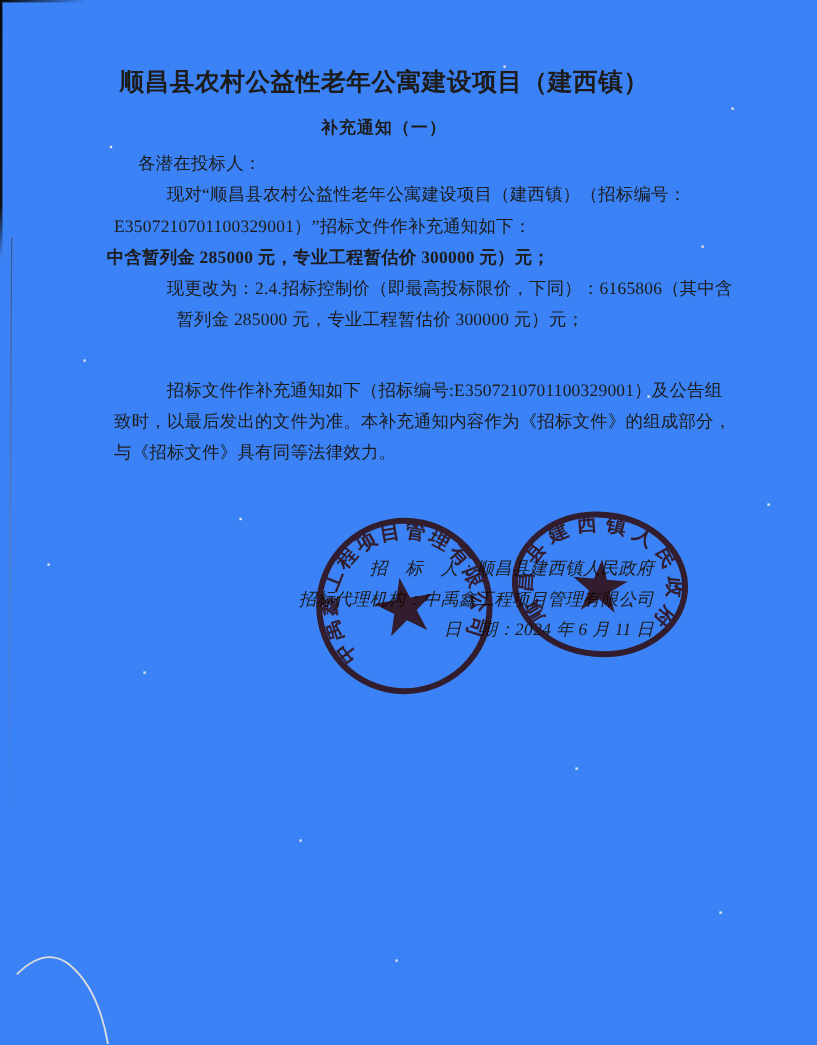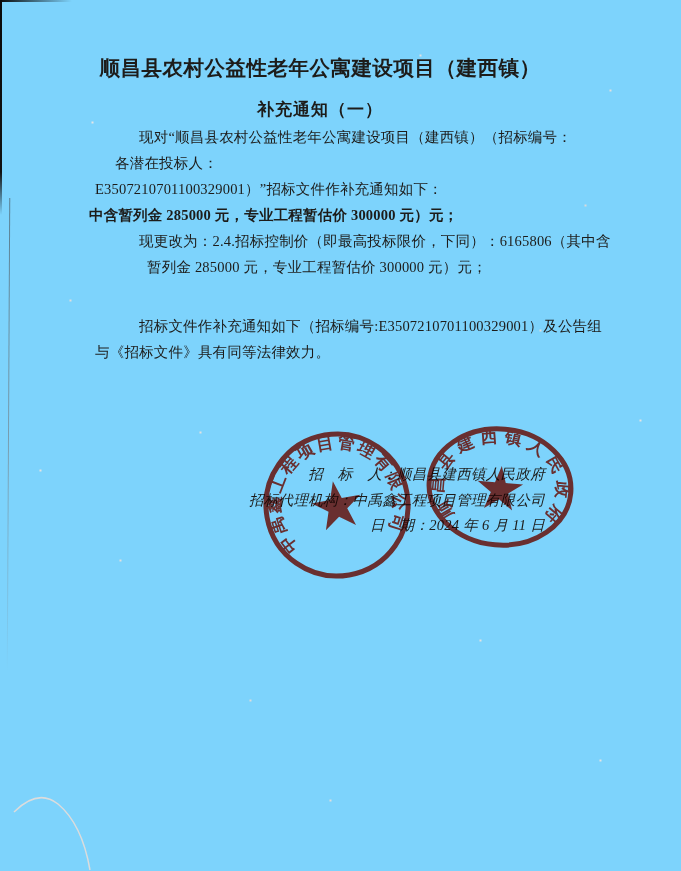--- a/index.html
+++ b/index.html
@@ -1,38 +1,38 @@
 <!DOCTYPE html>
 <html lang="zh"><head>
 <meta charset="utf-8">
 <style>
   html,body{margin:0;padding:0;background:#ffffff;}
   .page{
-    position:relative;width:681px;height:871px;background:#7dd3fc;overflow:hidden;
+    position:relative;width:681px;height:871px;background:#3b82f6;overflow:hidden;
     font-family:"Liberation Serif","DejaVu Serif",serif;color:#1d1c1a;
   }
   
   .edge-left-top{position:absolute;left:0;top:0;width:2px;height:215px;
     background:linear-gradient(to bottom,#0a0a0a 0%,#111 80%,rgba(17,17,17,0) 100%);}
   .edge-top{position:absolute;left:0;top:0;width:72px;height:2px;
     background:linear-gradient(to right,#0a0a0a 0%,rgba(17,17,17,0) 100%);}
   .edge-left-mid{position:absolute;left:8px;top:198px;width:1px;height:475px;opacity:.55;
     transform:rotate(.3deg);
     background:linear-gradient(to bottom,#3a3a3a 0%,#777 55%,rgba(160,160,160,0) 100%);}
   .speckles{position:absolute;left:0;top:0;width:1px;height:1px;background:transparent;
     box-shadow:420px 55px 0 .5px #e2e2e2,585px 205px 0 .5px #dadada,70px 300px 0 .5px #dedede,
     640px 420px 0 .5px #e4e4e4,120px 560px 0 .5px #e0e0e0,480px 640px 0 .5px #e2e2e2,
     250px 700px 0 .5px #dcdcdc,600px 760px 0 .5px #e4e4e4,330px 800px 0 .5px #dedede,
     92px 122px 0 .5px #e6e6e6,540px 330px 0 .5px #dedede,200px 432px 0 .5px #e2e2e2,
     610px 90px 0 .5px #e0e0e0,40px 470px 0 .5px #e3e3e3;}
   .scan-arc{position:absolute;left:0;top:780px;}
   
   .doc-header{position:absolute;left:0;top:54px;width:640px;text-align:center;}
   .title{margin:0;font-size:20.5px;font-weight:bold;letter-spacing:.5px;}
-  .subtitle{margin:16px 0 0 0;font-size:17px;font-weight:bold;letter-spacing:1px;}
+  .subtitle{margin:16px 0 0 0;font-size:14px;font-weight:bold;letter-spacing:1px;}
   
   .body-text{position:absolute;left:95px;top:124px;width:505px;font-size:14.5px;}
   .line{height:26px;line-height:26px;white-space:nowrap;letter-spacing:.2px;}
   .ind{padding-left:44px;}
   .ind-sm{padding-left:20px;}
   .ind-lg{padding-left:52px;}
   .pull{margin-left:-6px;font-weight:bold;}
   .gap-before{margin-top:33px;}
   
   .signature{position:absolute;top:462px;right:136px;text-align:right;font-size:14.5px;font-style:italic;}
@@ -55,27 +55,28 @@
   <svg class="scan-arc" width="140" height="91">
     <path d="M 14,32 Q 38,8 58,24 Q 82,44 90,90" stroke="#dcdcdc" stroke-width="1.5" fill="none"></path>
   </svg>
 
   <div class="doc-header">
     <h1 class="title">顺昌县农村公益性老年公寓建设项目（建西镇）</h1>
     <h2 class="subtitle">补充通知（一）</h2>
   </div>
 
   <div class="body-text">
+    <div class="line ind-sm">各潜在投标人：</div>
     <div class="line ind">现对“顺昌县农村公益性老年公寓建设项目（建西镇）（招标编号：</div>
-    <div class="line ind-sm">各潜在投标人：</div>
     <div class="line">E3507210701100329001）”招标文件作补充通知如下：</div>
     <div class="line pull">中含暂列金 285000 元，专业工程暂估价 300000 元）元；</div>
     <div class="line ind">现更改为：2.4.招标控制价（即最高投标限价，下同）：6165806（其中含</div>
     <div class="line ind-lg">暂列金 285000 元，专业工程暂估价 300000 元）元；</div>
     <div class="line ind gap-before">招标文件作补充通知如下（招标编号:E3507210701100329001）及公告组</div>
+    <div class="line">致时，以最后发出的文件为准。本补充通知内容作为《招标文件》的组成部分，</div>
     <div class="line">与《招标文件》具有同等法律效力。</div>
   </div>
 
   <div class="signature">
     <div class="sig-line">招　标　人：顺昌县建西镇人民政府</div>
     <div class="sig-line">招标代理机构：中禹鑫工程项目管理有限公司</div>
     <div class="sig-line">日　期：2024 年 6 月 11 日</div>
   </div>
 
   <svg class="seal seal-left" width="150" height="150" viewBox="0 0 150 150">

